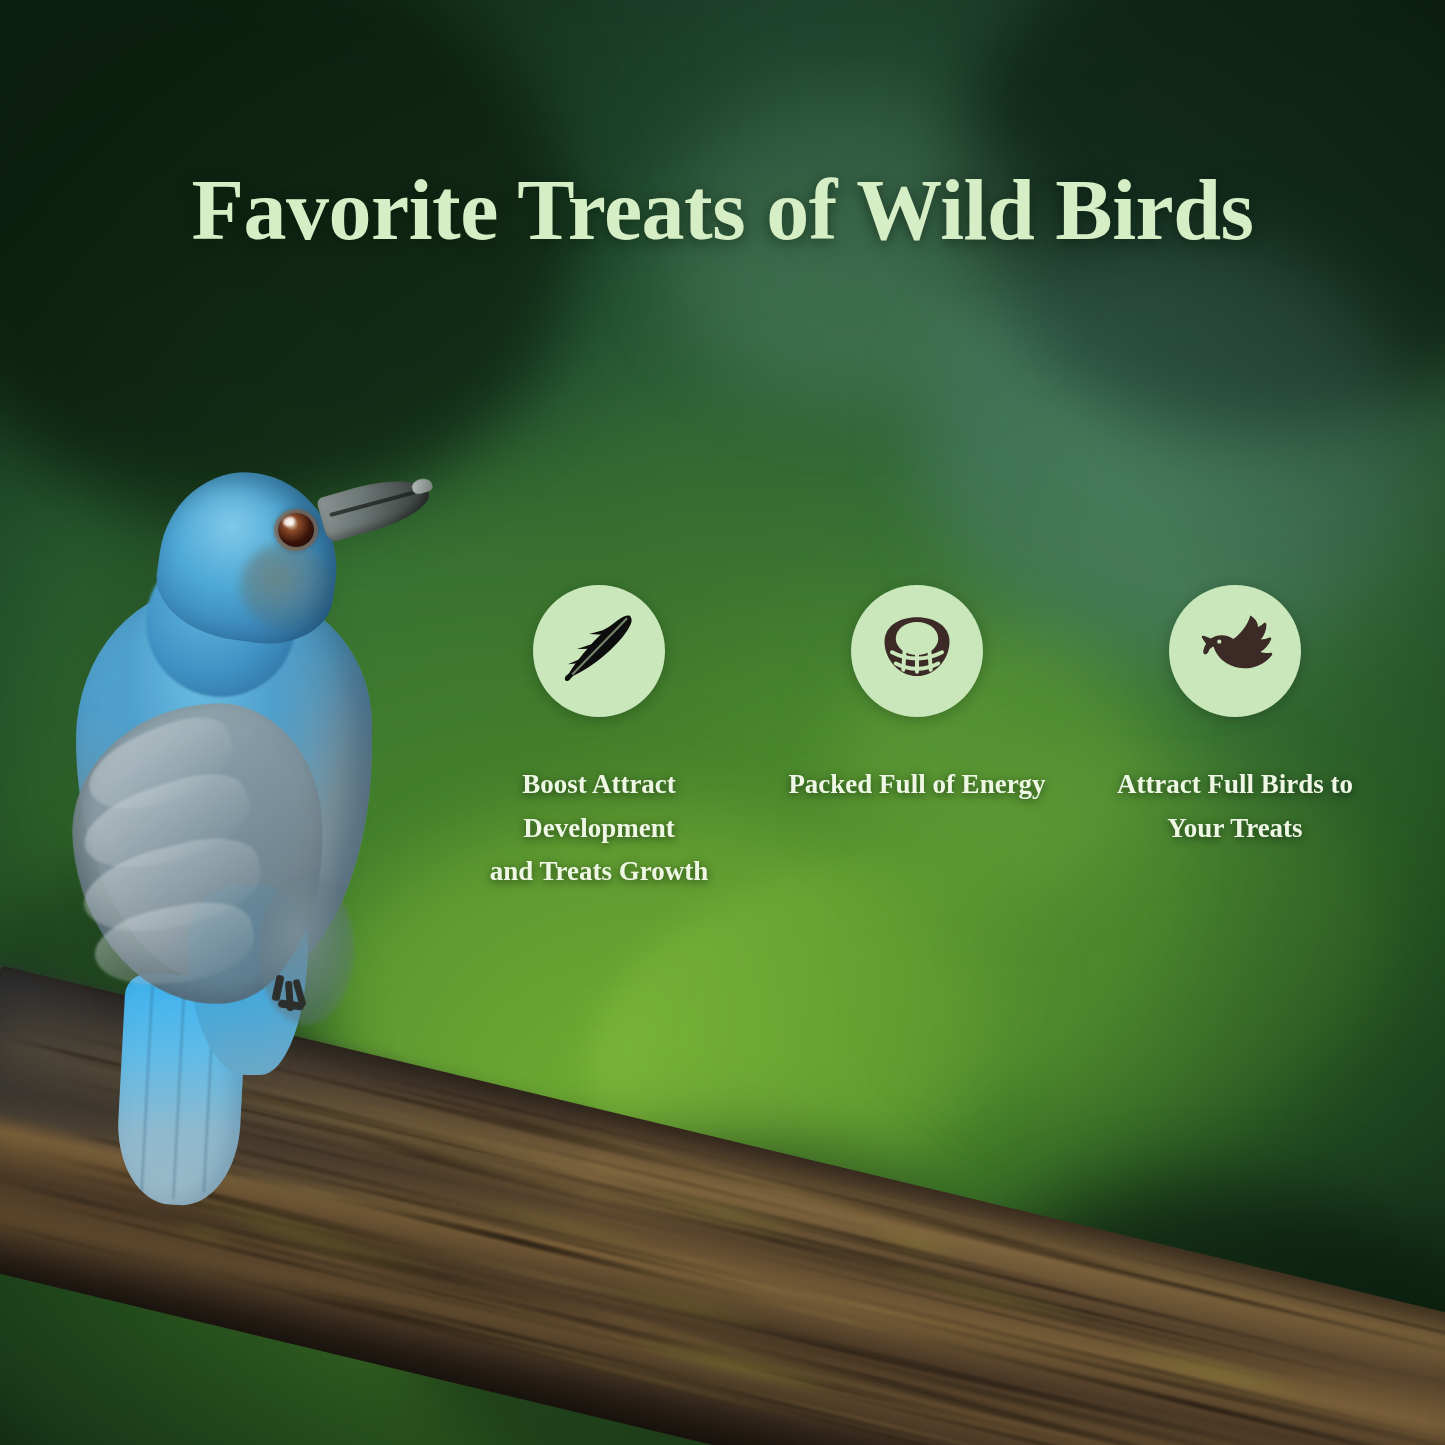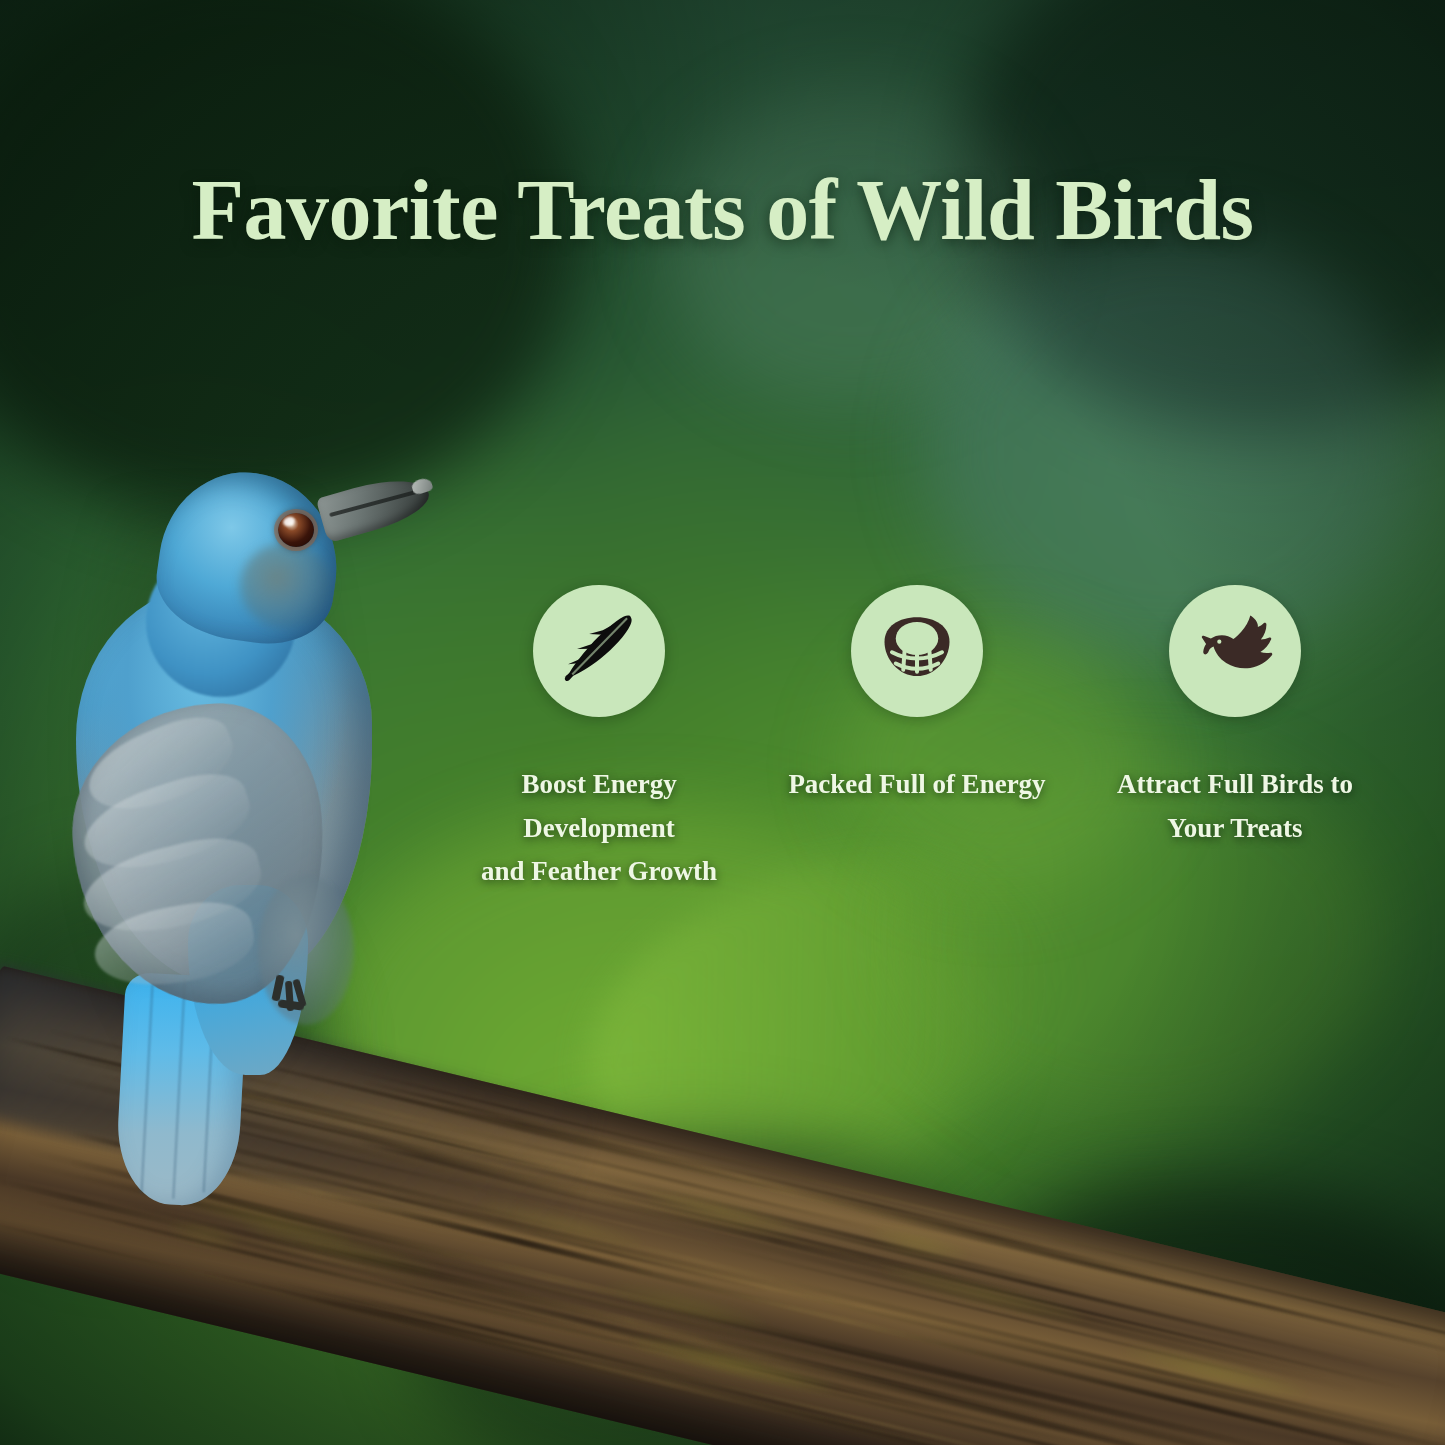--- a/index.html
+++ b/index.html
@@ -300,23 +300,23 @@
               <path d="M17.3 43.7c-1.4 2.2-2.6 4.2-3.6 6.0l-8.0 1.9 7.3-4.4 4.3-3.5z"></path>
             </g>
             <g fill="#c9e7bb">
               <path d="M52.6 8.4C45.8 16.0 37.3 25.0 28.0 32.4c-6.8 5.4-13.2 9.5-18.3 12.0 3.3-5.0 8.2-11.5 14.2-18.1C32.3 17.0 42.2 8.1 48.8 4.8l3.8 3.6z" opacity="0"></path>
             </g>
             <path d="M53.4 7.0 11.6 49.9" stroke="#c9e7bb" stroke-width="1.6" fill="none" opacity=".55"></path>
           </svg>
         </span>
       </div>
       <div class="feat-label">
-        <div>Boost Energy</div>
+        <div>Boost Attract</div>
         <div>Development</div>
-        <div>and Feather Growth</div>
+        <div>and Treats Growth</div>
       </div>
     </div>
 
     <div class="feat feat-2">
       <div class="circle">
         <span>
           <svg width="80" height="76" viewBox="0 0 64 60" aria-hidden="true">
             <path d="M32 3C17.6 3 6 10.2 6 22.5 6 36.5 17.6 50 32 50s26-13.5 26-27.5C58 10.2 46.4 3 32 3z" fill="#3b2a26"></path>
             <ellipse cx="32" cy="20" rx="17" ry="13.2" fill="#c9e7bb"></ellipse>
             <g stroke="#c9e7bb" stroke-width="3.2" fill="none" stroke-linecap="round">

